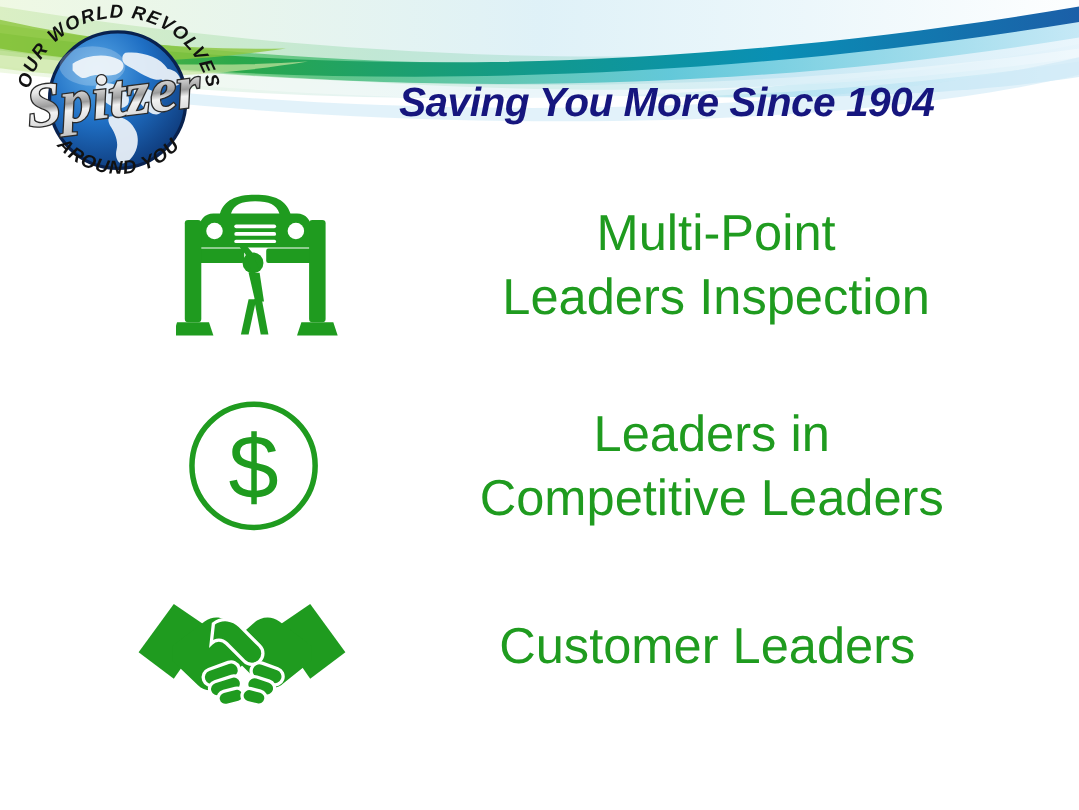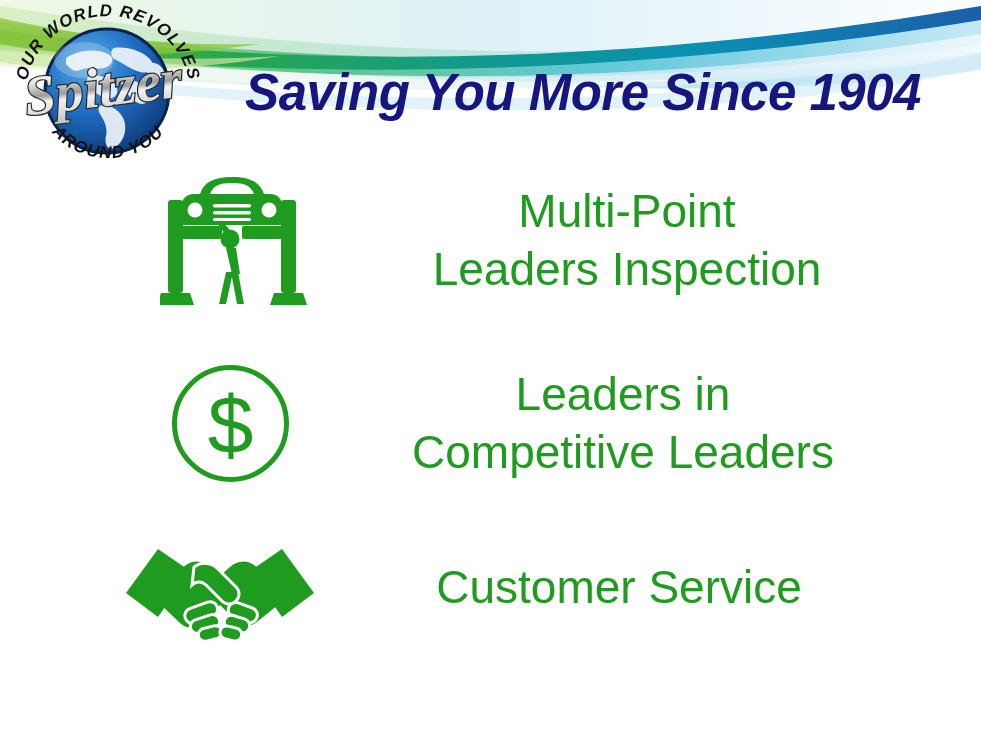--- a/index.html
+++ b/index.html
@@ -36,42 +36,43 @@
     left: 4px;
     top: 2px;
     width: 205px;
     height: 178px;
   }
   .logo svg { display: block; }
 
   
   .headline {
     position: absolute;
-    left: 207px;
+    left: 230px;
     top: 62px;
     width: 752px;
     height: 62px;
     color: #16167e;
     font-family: "Liberation Sans", sans-serif;
-    font-size: 51px;
+    font-size: 37px;
     font-weight: bold;
     font-style: italic;
     letter-spacing: -0.5px;
     line-height: 62px;
     white-space: nowrap;
     text-align: center;
   }
 
   
   .feature-row {
     position: absolute;
     display: flex;
     align-items: center;
     left: 0;
     width: 981px;
+    gap: 24px;
   }
   .feature-icon {
     flex: 0 0 auto;
     display: flex;
     align-items: center;
     justify-content: center;
   }
   .feature-icon svg { display: block; }
   .feature-text {
     flex: 0 0 auto;
@@ -295,17 +296,17 @@
 
           <g stroke="#ffffff" stroke-width="3" fill="#1f9b1f">
             <rect x="104" y="74" width="30" height="15" rx="7.5" transform="rotate(20 119 81)"></rect>
             <rect x="100" y="86" width="26" height="14" rx="7" transform="rotate(18 113 93)"></rect>
             <rect x="96" y="96" width="22" height="13" rx="6.5" transform="rotate(14 107 102)"></rect>
           </g>
         </g>
       </svg>
     </div>
     <div class="feature-text">
-      <span class="ln">Customer Service</span>
+      <span class="ln">Customer Leaders</span>
     </div>
   </div>
 
 </div>
 
 </body></html>

